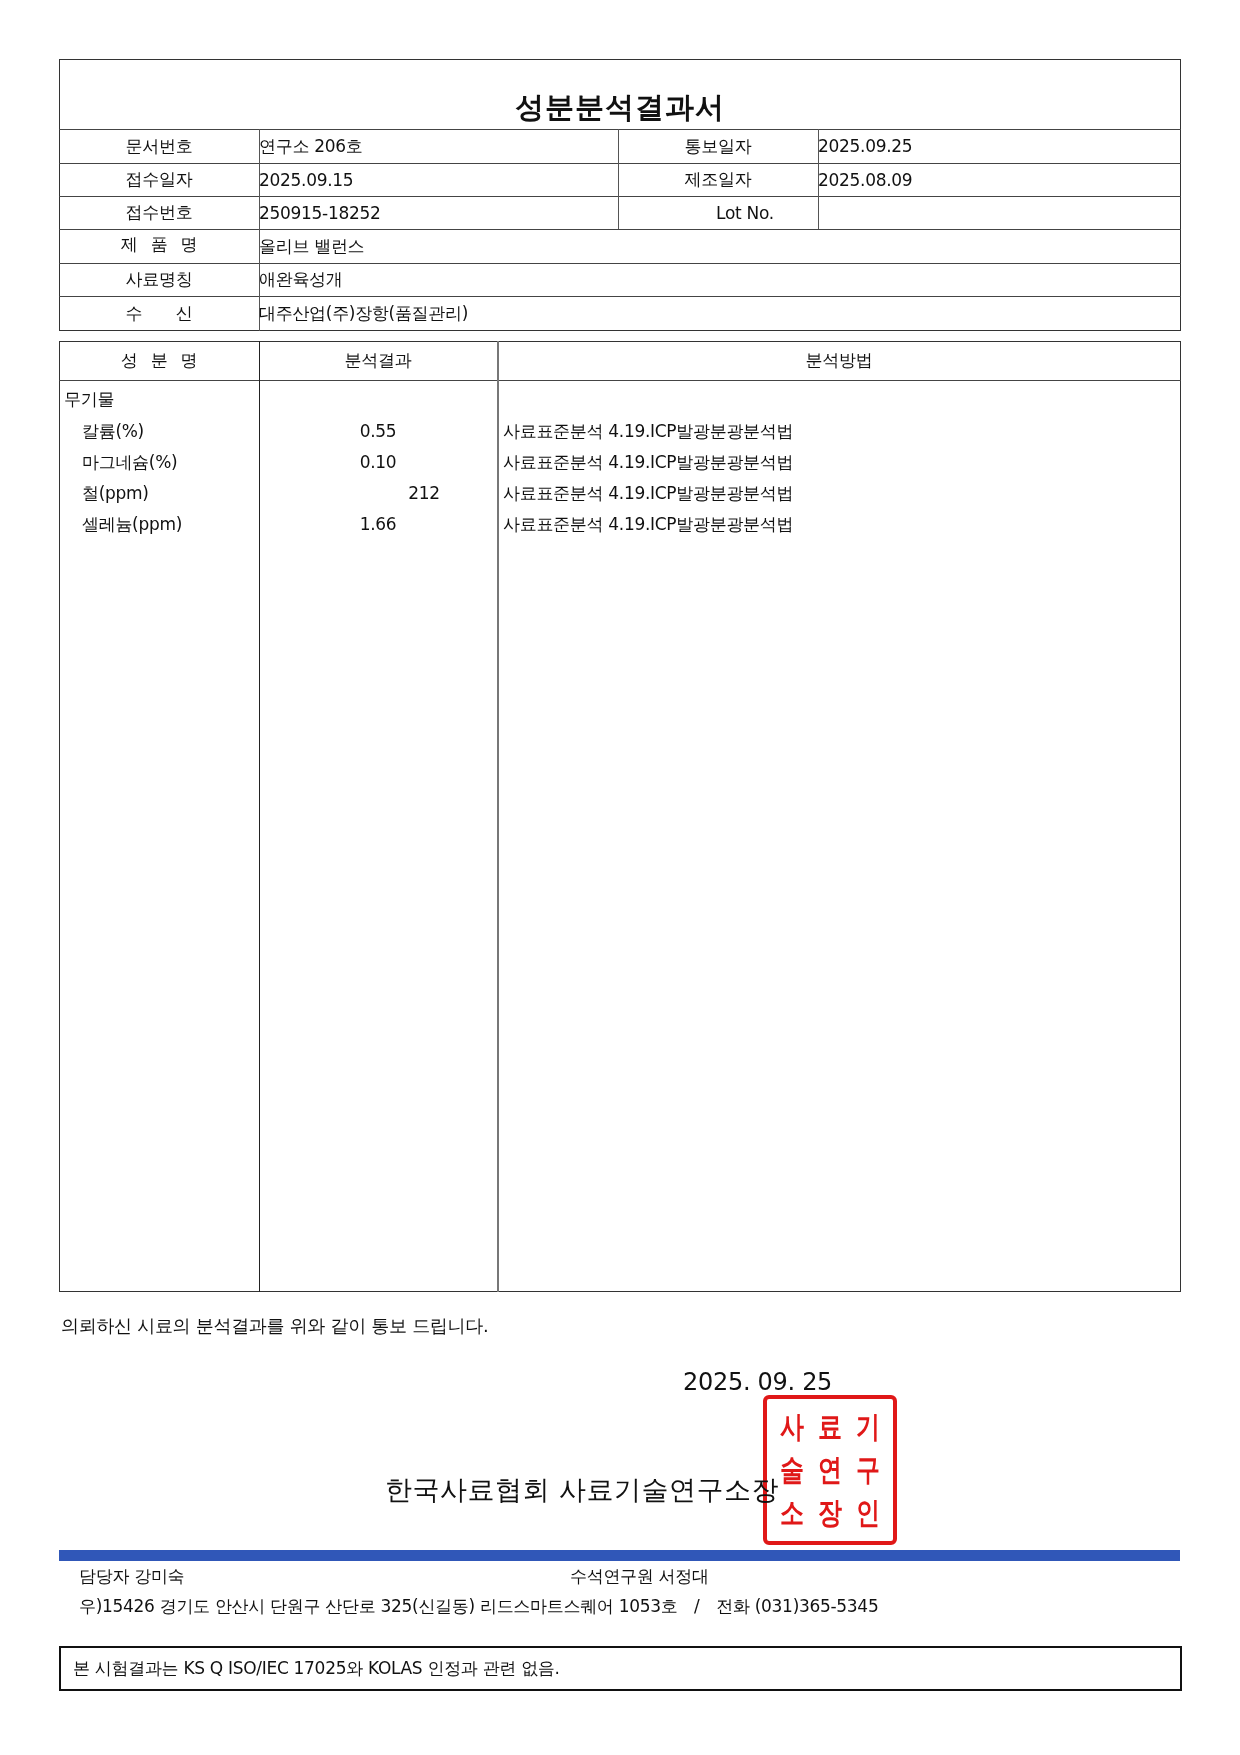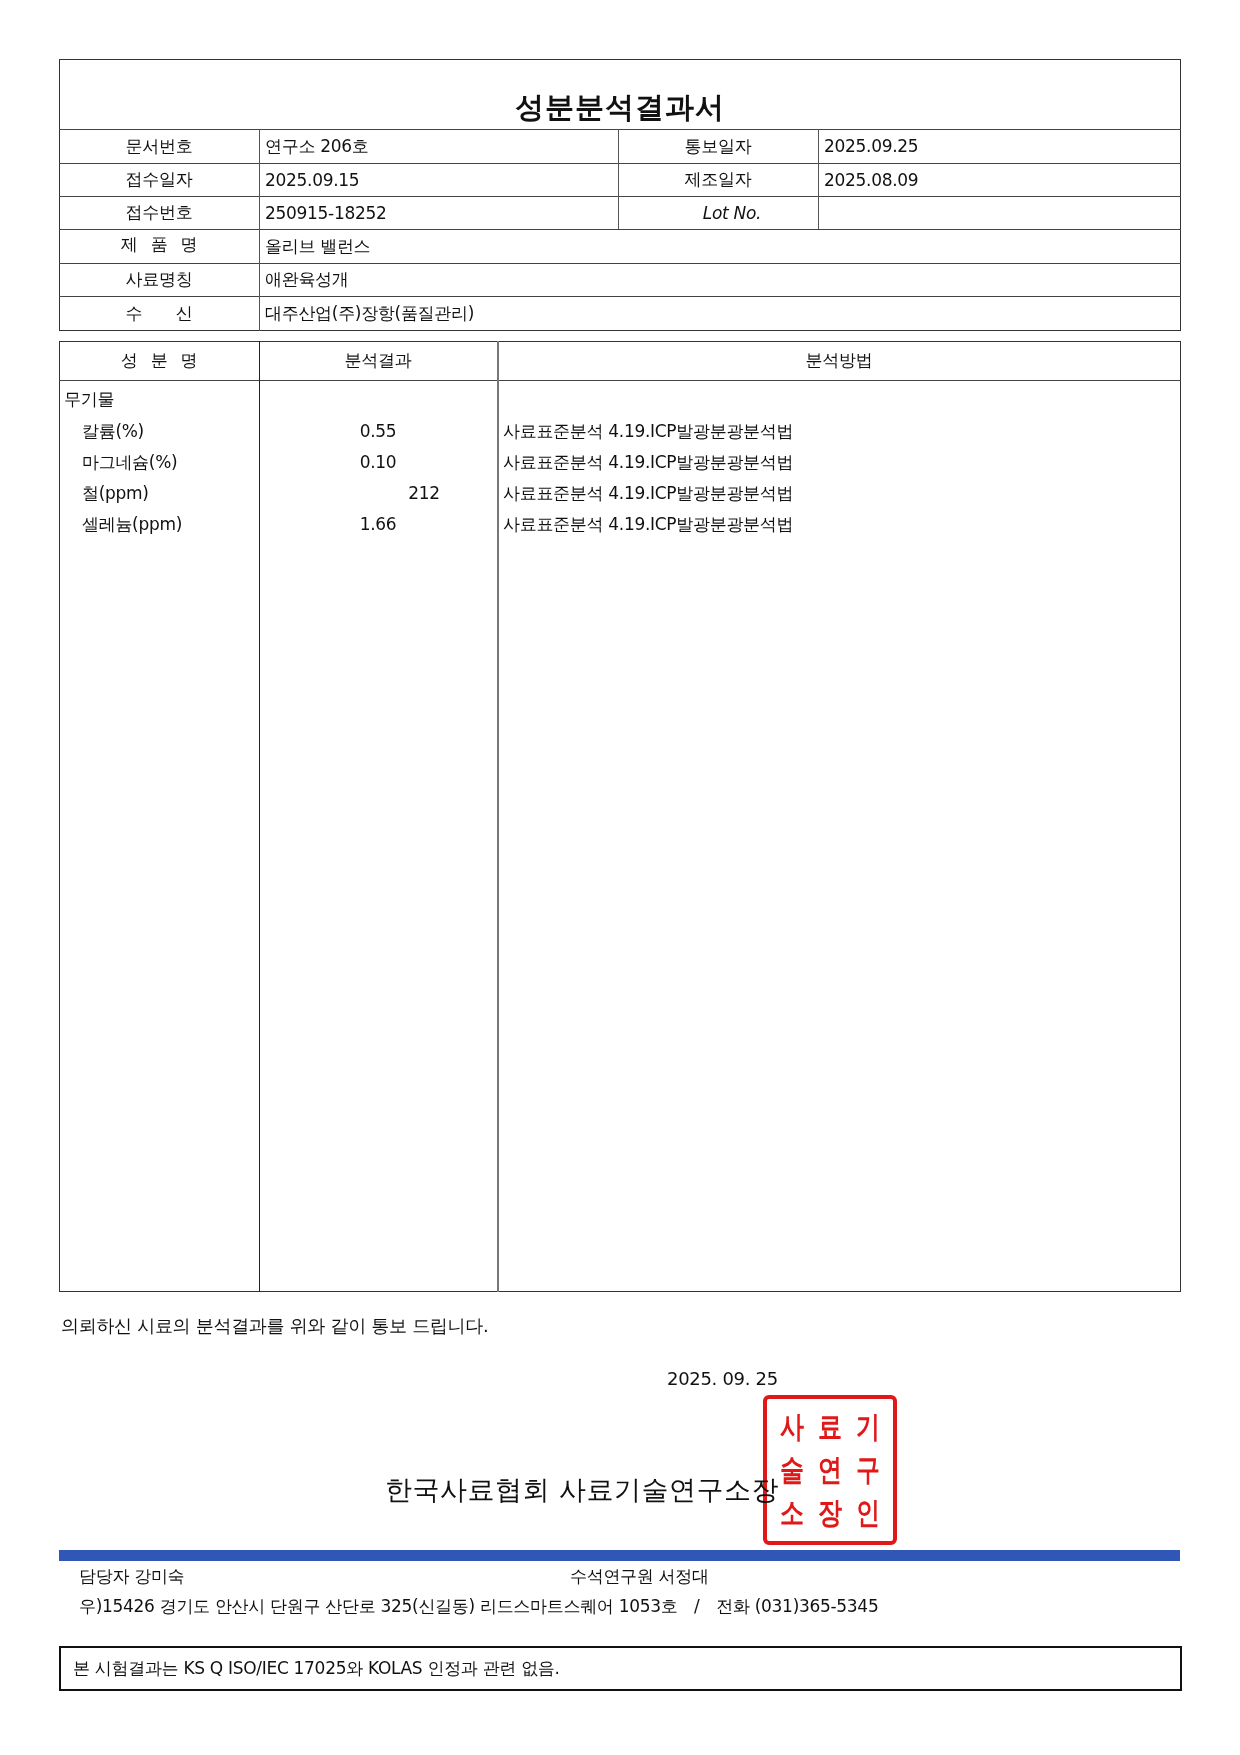--- a/index.html
+++ b/index.html
@@ -3,21 +3,21 @@
 <meta charset="utf-8">
 <style>
   html, body { margin:0; padding:0; background:#ffffff; }
   body { width:1240px; height:1755px; position:relative; font-family:"DejaVu Sans", "Liberation Sans", sans-serif; color:#111; overflow:hidden; }
   .abs { position:absolute; }
   .box { position:absolute; box-sizing:border-box; }
   .vline { position:absolute; width:0; border-left:1.5px solid #555; }
   .hline { position:absolute; height:0; border-top:1.5px solid #444; }
   .cell { position:absolute; display:flex; align-items:center; font-size:17px; white-space:nowrap; letter-spacing:-0.3px; }
   .center { justify-content:center; }
-  .left { justify-content:flex-start; padding-left:6px; }
+  .left { justify-content:flex-start; }
   .title { font-size:29px; font-weight:bold; letter-spacing:1px;margin-top:14px; }
   .row-text { position:absolute; font-size:17px; white-space:nowrap; letter-spacing:-0.3px; }
   .seal { position:absolute; border:4px solid #e01818; border-radius:6px; box-sizing:border-box; background:#fff; }
   .seal-grid { position:absolute; inset:6px; display:grid; grid-template-columns:repeat(3,1fr); grid-template-rows:repeat(3,1fr); }
   .seal-grid span { color:#e01818; font-size:30px; line-height:1; display:flex; align-items:center; justify-content:center; font-family:"DejaVu Serif", serif; font-weight:bold; transform:scaleX(0.8); }
 </style>
 </head>
 <body>
 
 <div class="box" style="left:59px; top:59px; width:1122px; height:272px; border:1.5px solid #333;"></div>
@@ -40,21 +40,21 @@
 <div class="cell center" style="left:618px; top:129px; width:200px; height:34px;">통보일자</div>
 <div class="cell left" style="left:818px; top:129px; width:360px; height:34px;">2025.09.25</div>
 
 <div class="cell center" style="left:59px; top:163px; width:200px; height:33px;">접수일자</div>
 <div class="cell left" style="left:259px; top:163px; width:359px; height:33px;">2025.09.15</div>
 <div class="cell center" style="left:618px; top:163px; width:200px; height:33px;">제조일자</div>
 <div class="cell left" style="left:818px; top:163px; width:360px; height:33px;">2025.08.09</div>
 
 <div class="cell center" style="left:59px; top:196px; width:200px; height:33px;">접수번호</div>
 <div class="cell left" style="left:259px; top:196px; width:359px; height:33px;">250915-18252</div>
-<div class="cell center" style="left:632px; top:196px; width:200px; height:33px;font-style:italic;">Lot No.</div>
+<div class="cell center" style="left:645px; top:196px; width:200px; height:33px;">Lot No.</div>
 <div class="cell left" style="left:818px; top:196px; width:360px; height:33px;"></div>
 
 <div class="cell center" style="left:59px; top:227px; width:200px; height:34px; word-spacing:8px;">제 품 명</div>
 <div class="cell left" style="left:259px; top:229px; width:919px; height:34px;">올리브 밸런스</div>
 
 <div class="cell center" style="left:59px; top:263px; width:200px; height:33px;">사료명칭</div>
 <div class="cell left" style="left:259px; top:263px; width:919px; height:33px;">애완육성개</div>
 
 <div class="cell center" style="left:59px; top:296px; width:200px; height:35px;">수　　신</div>
 <div class="cell left" style="left:259px; top:296px; width:919px; height:35px;">대주산업(주)장항(품질관리)</div>
@@ -80,21 +80,21 @@
 
 <div class="row-text" style="left:82px; top:482px;">철(ppm)</div>
 <div class="cell center" style="left:259px; top:480px; width:238px; height:26px;padding-left:46px;">212</div>
 <div class="row-text" style="left:503px; top:482px;">사료표준분석 4.19.ICP발광분광분석법</div>
 
 <div class="row-text" style="left:82px; top:513px;">셀레늄(ppm)</div>
 <div class="cell center" style="left:259px; top:511px; width:238px; height:26px;">1.66</div>
 <div class="row-text" style="left:503px; top:513px;">사료표준분석 4.19.ICP발광분광분석법</div>
 
 <div class="row-text" style="left:61px; top:1314px; font-size:18px;">의뢰하신 시료의 분석결과를 위와 같이 통보 드립니다.</div>
-<div class="row-text" style="left:667px; top:1368px; font-size:18px;">2025. 09. 25</div>
+<div class="row-text" style="left:683px; top:1368px; font-size:24px;">2025. 09. 25</div>
 
 <div class="seal" style="left:763px; top:1395px; width:134px; height:150px;">
   <div class="seal-grid">
     <span>사</span>
     <span>료</span>
     <span>기</span>
     <span>술</span>
     <span>연</span>
     <span>구</span>
     <span>소</span>

